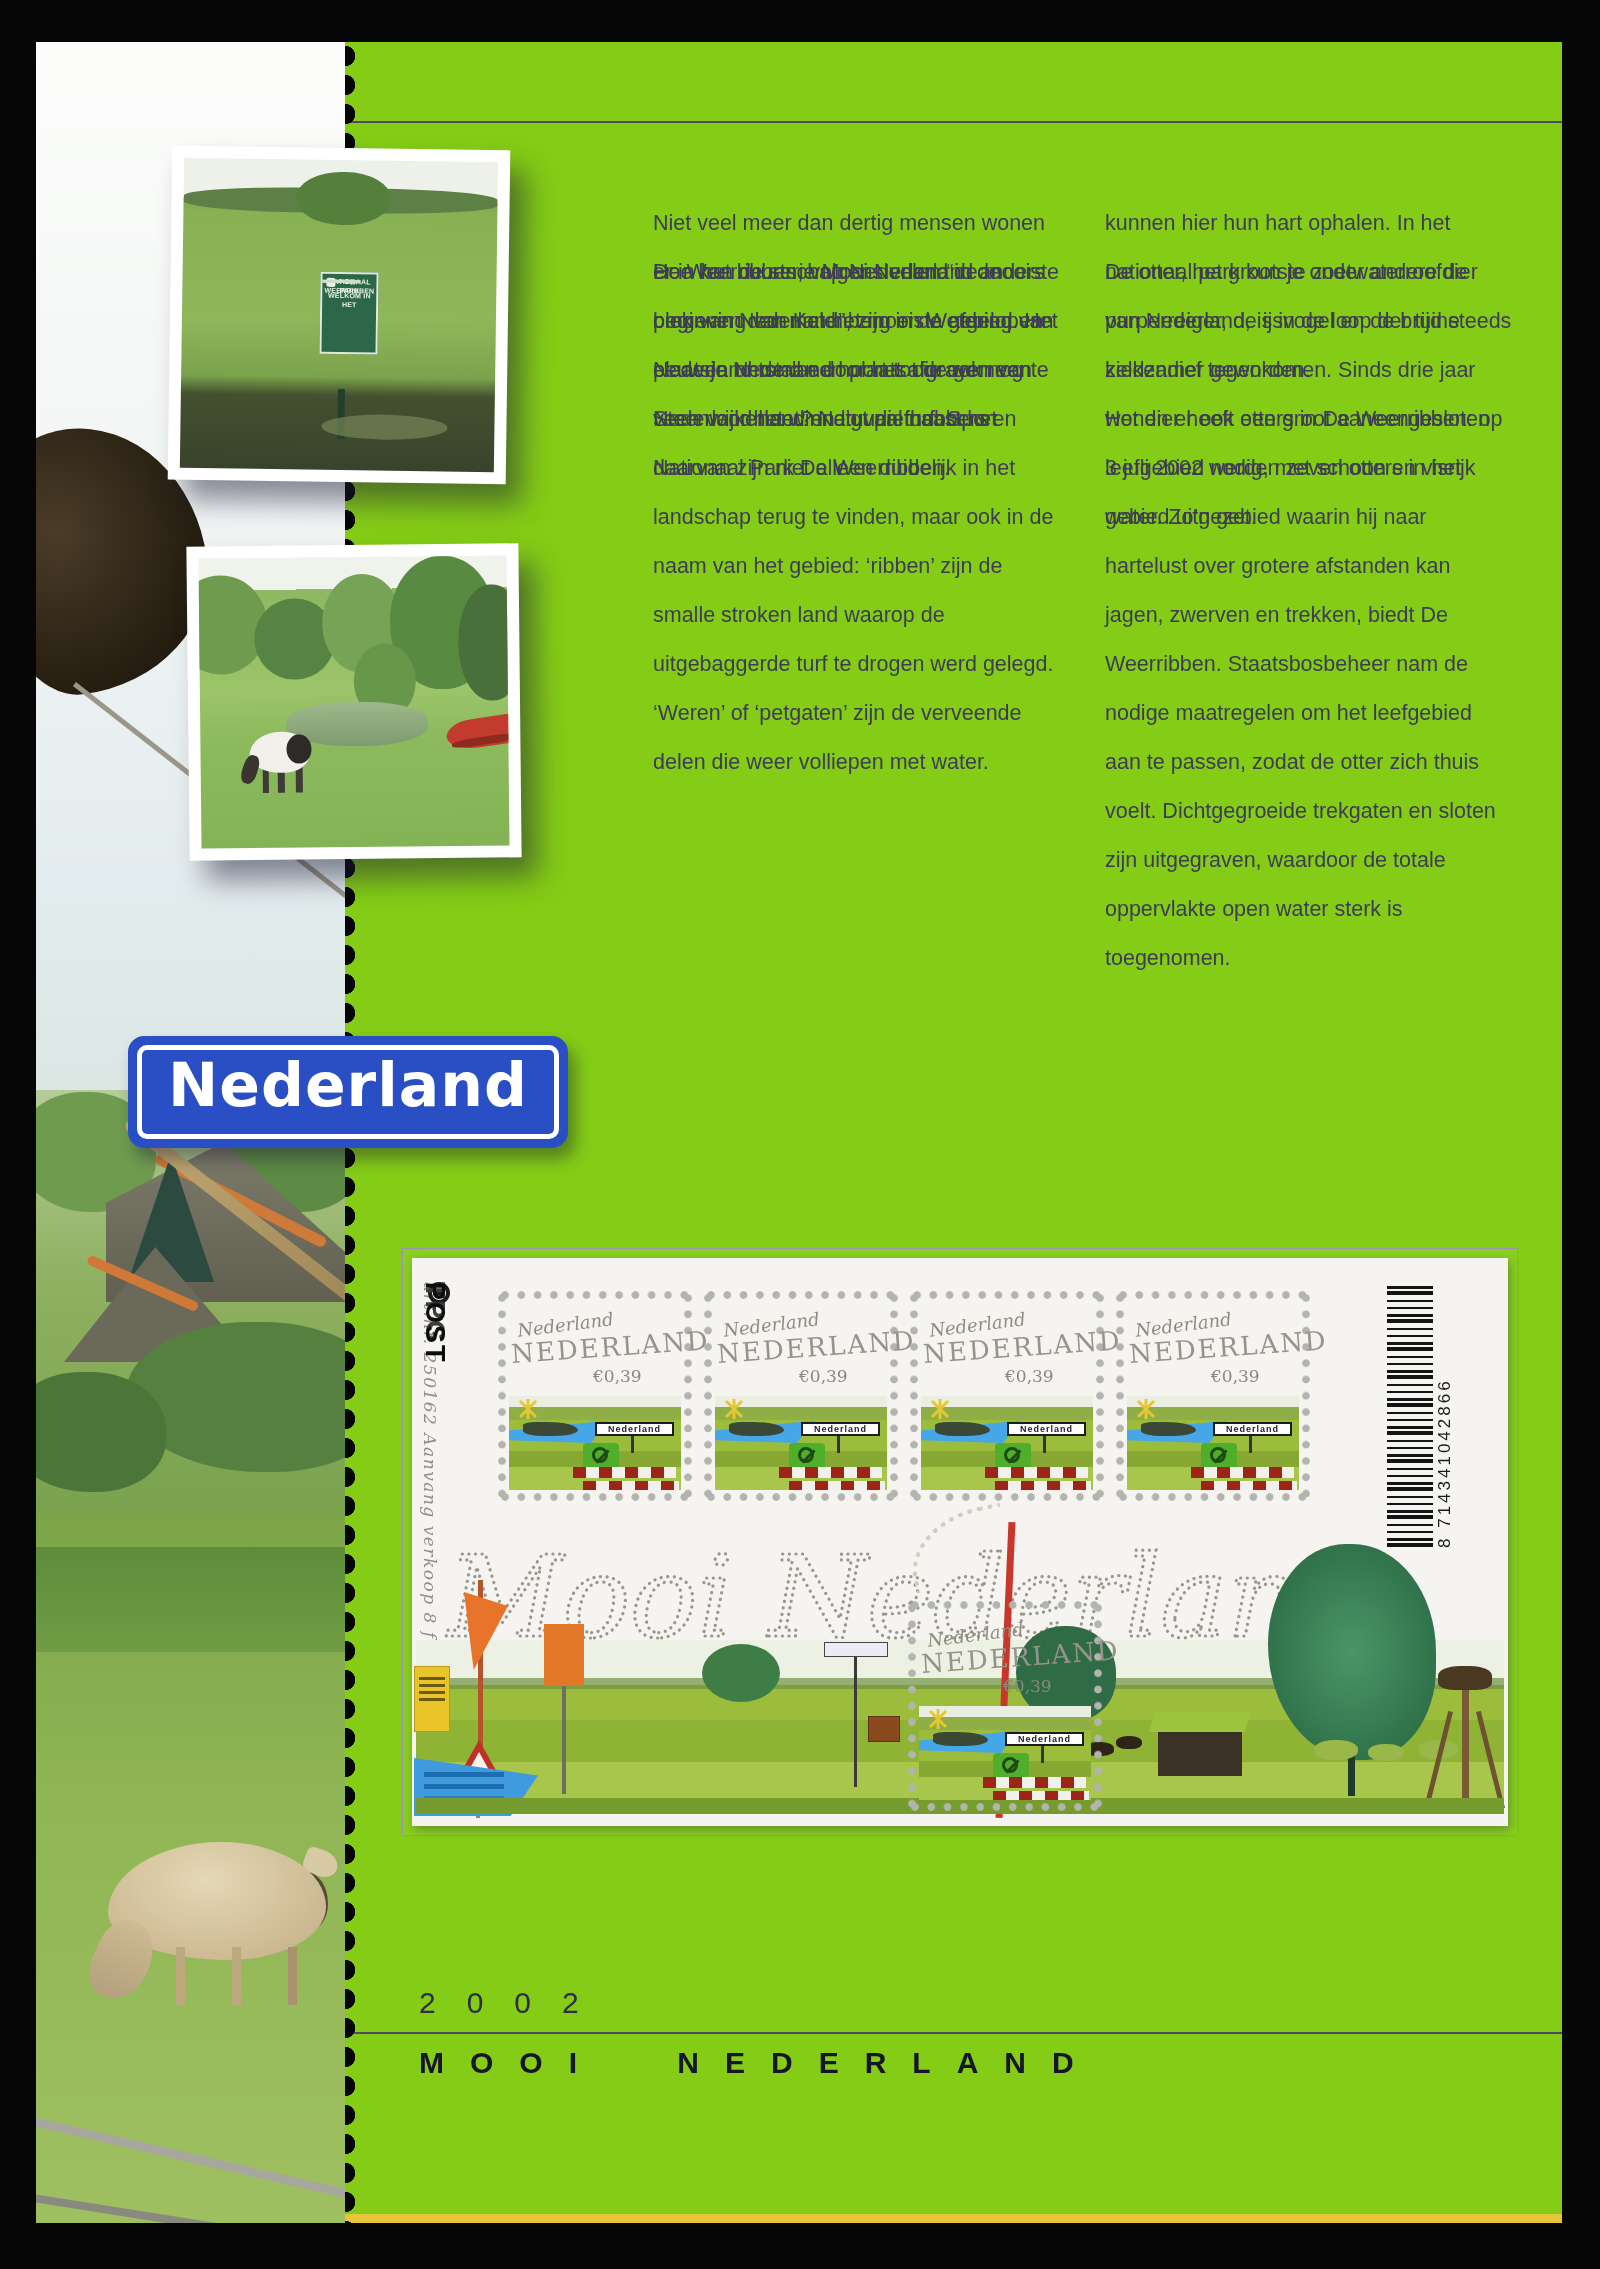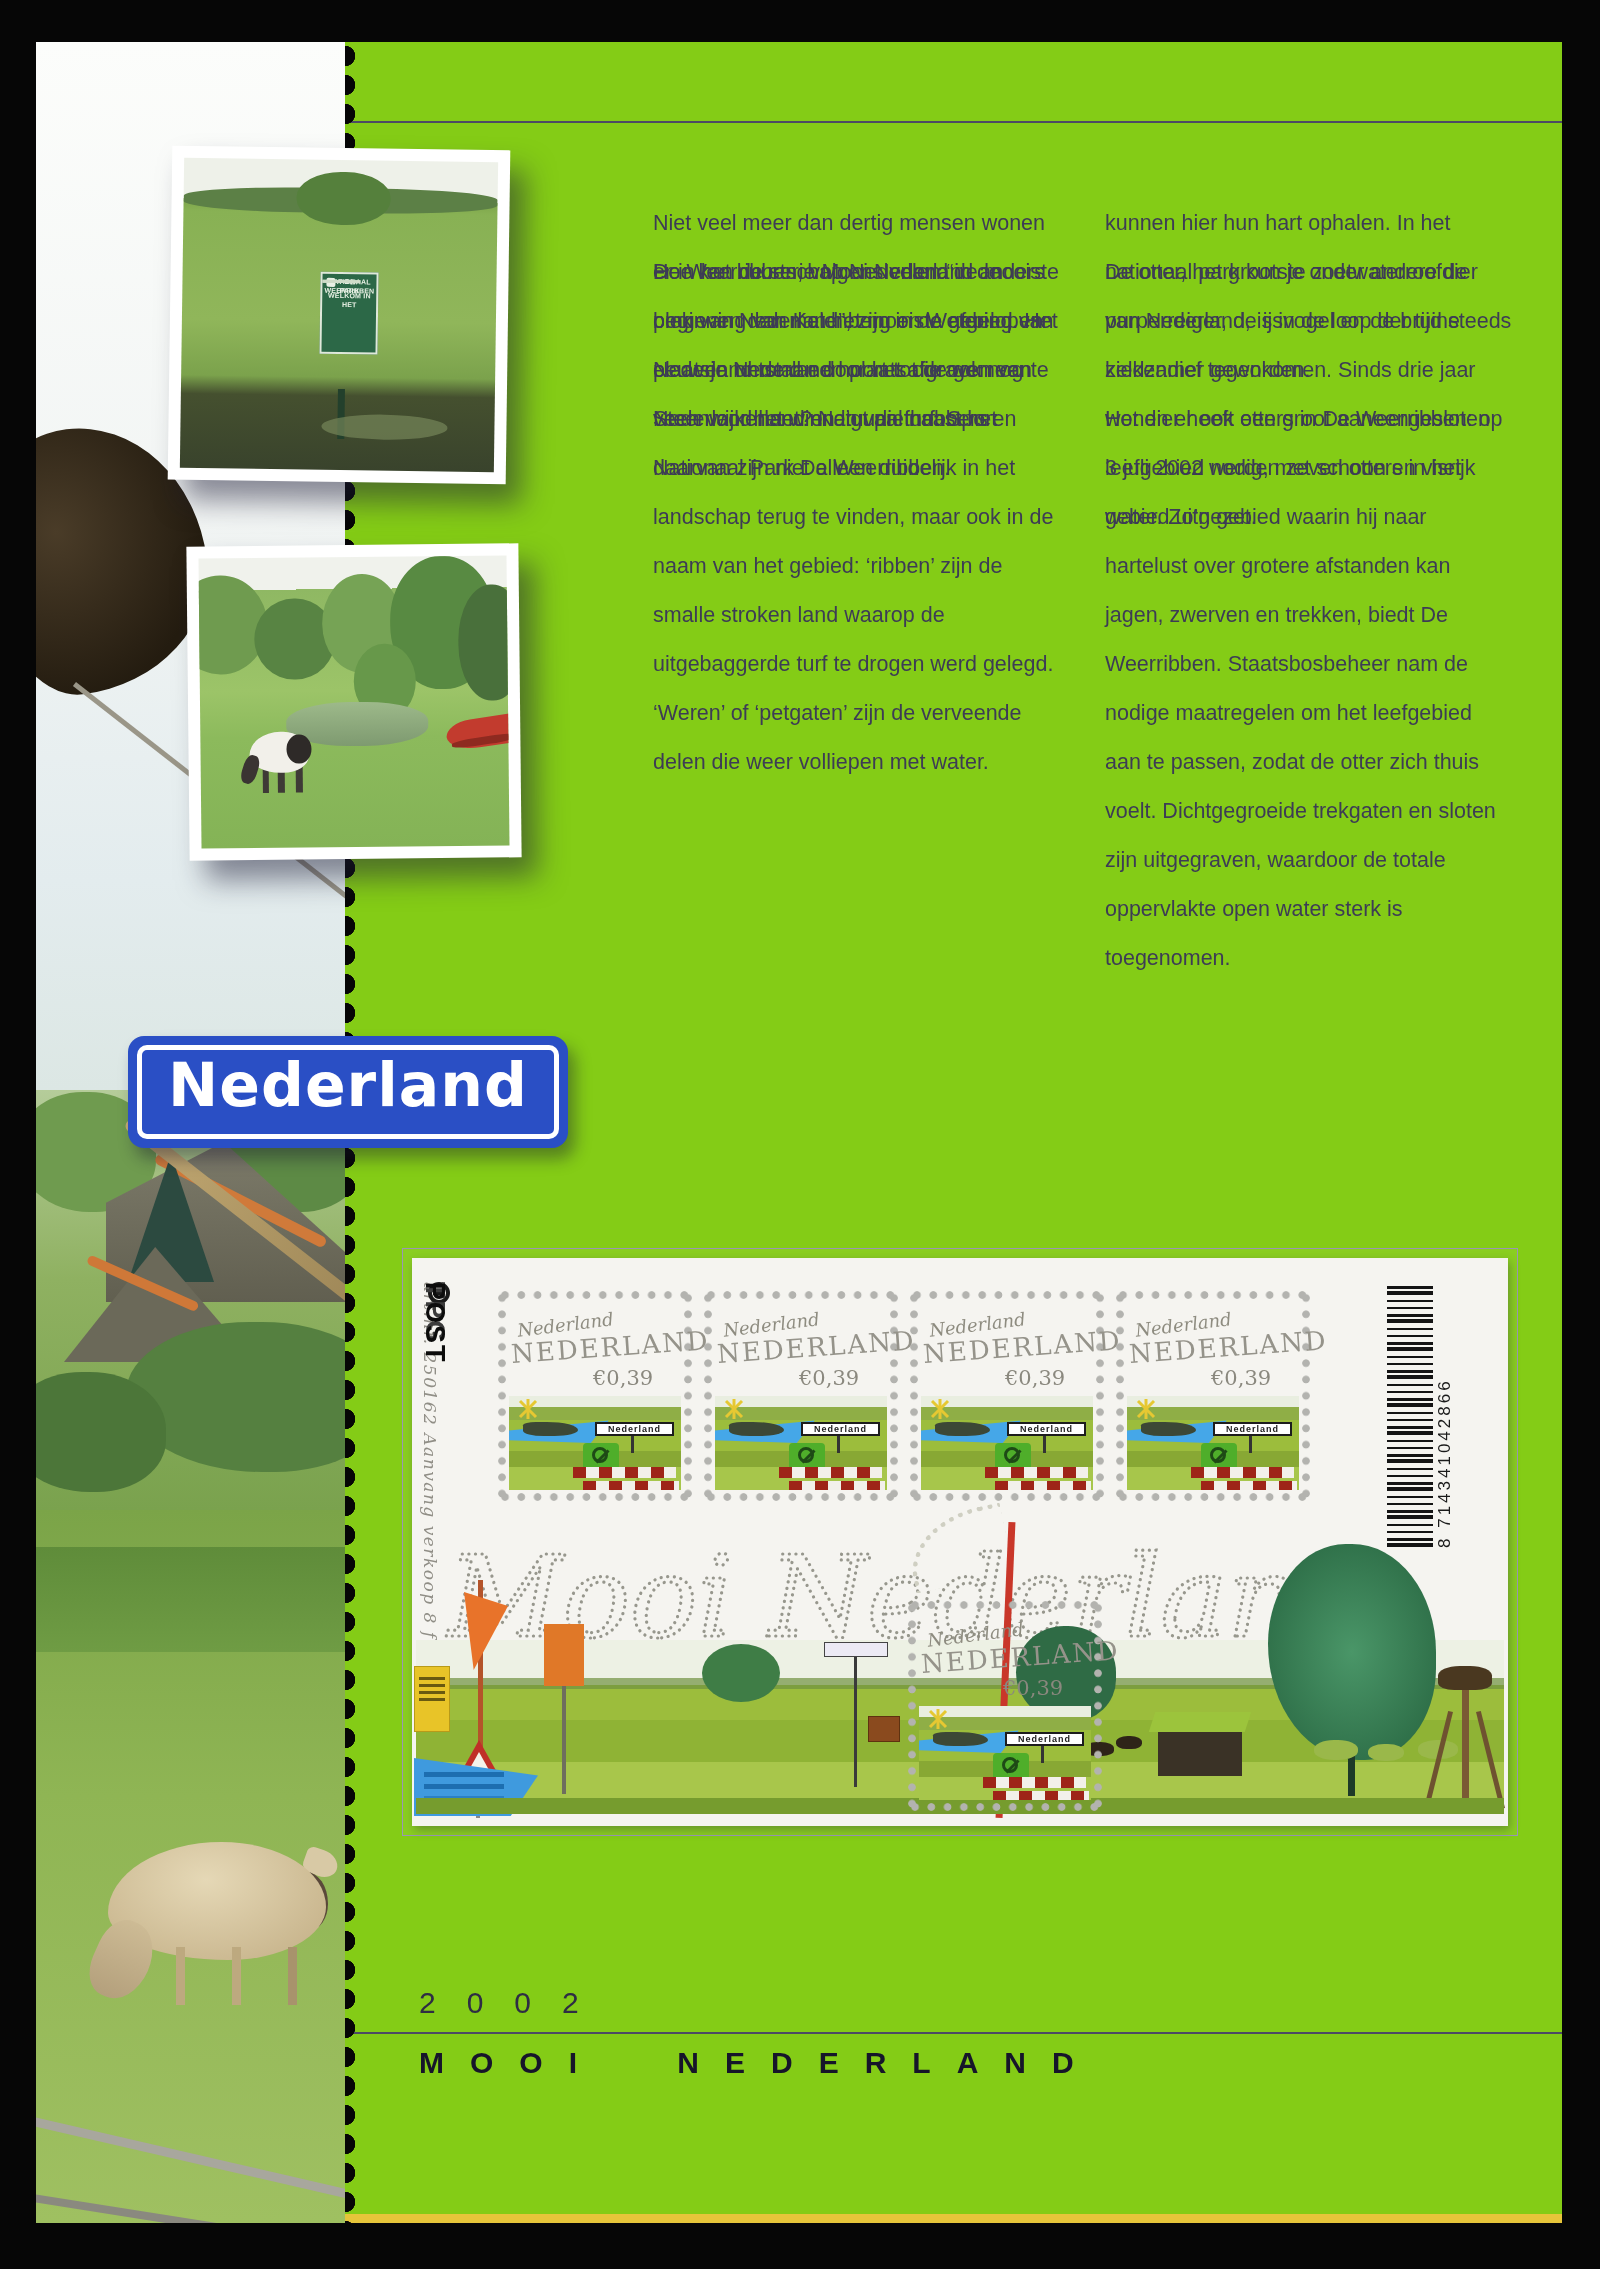--- a/index.html
+++ b/index.html
@@ -76,21 +76,21 @@
   
   .stamp{width:196px;height:212px;z-index:5;}
   .st1{left:85px;top:32px;} .st2{left:291px;top:32px;} .st3{left:497px;top:32px;} .st4{left:703px;top:32px;}
   .st5{left:495px;top:342px;}
   .pf-t{left:0;right:0;top:0;height:10px;background-image:radial-gradient(circle at 8px 5px,#b3b3af 3.4px,transparent 4.2px);background-size:16.3px 10px;background-repeat:repeat-x;}
   .pf-b{left:0;right:0;bottom:0;height:10px;background-image:radial-gradient(circle at 8px 5px,#b3b3af 3.4px,transparent 4.2px);background-size:16.3px 10px;background-repeat:repeat-x;}
   .pf-l{top:0;bottom:0;left:0;width:10px;background-image:radial-gradient(circle at 5px 8px,#b3b3af 3.4px,transparent 4.2px);background-size:10px 16.3px;background-repeat:repeat-y;}
   .pf-r{top:0;bottom:0;right:0;width:10px;background-image:radial-gradient(circle at 5px 8px,#b3b3af 3.4px,transparent 4.2px);background-size:10px 16.3px;background-repeat:repeat-y;}
   .s-script{left:20px;top:24px;font-family:"DejaVu Serif",serif;font-style:italic;font-size:18px;color:#8e8c80;transform:rotate(-7deg);}
   .s-caps{left:14px;top:42px;font-family:"DejaVu Serif",serif;font-size:26px;letter-spacing:2px;color:#95938a;transform:rotate(-4deg);white-space:nowrap;}
-  .s-value{left:96px;top:76px;font-family:"DejaVu Serif",serif;font-size:21px;color:#8a887e;}
+  .s-value{left:96px;top:76px;font-family:"DejaVu Serif",serif;font-size:17px;color:#8a887e;}
   .s-img{left:12px;top:106px;right:12px;bottom:12px;overflow:hidden;
          background:linear-gradient(180deg,#e9eee0 0%,#e9eee0 12%,#8fae46 12%,#8fae46 26%,#9cbd3c 26%,#9cbd3c 58%,#88a834 58%,#88a834 76%,#a7c64b 76%,#a7c64b 100%);}
   .s-mill{left:8px;top:-12px;width:22px;height:22px;}
   .s-water{left:0;top:26%;width:58%;height:24%;background:#45a7e8;clip-path:polygon(0 45%,100% 0,82% 100%,0 88%);}
   .s-boat{left:8%;top:28%;width:32%;height:15%;background:#3c4836;border-radius:25% 60% 45% 40%;}
   .s-nsign{left:50%;top:28%;width:46%;height:15%;background:#fff;border:2px solid #1d1d1d;color:#1d1d1d;
            font-size:9px;line-height:11px;text-align:center;letter-spacing:1px;font-weight:bold;}
   .s-npole{left:71%;top:43%;width:3px;height:18%;background:#333;}
   .s-gsign{left:43%;top:50%;width:21%;height:31%;background:#4fae2a;border-radius:4px;}
   .s-gsign i{position:absolute;left:50%;top:45%;width:16px;height:16px;margin:-9px 0 0 -9px;border:3px solid #1e4a16;border-radius:50%;display:block;}

